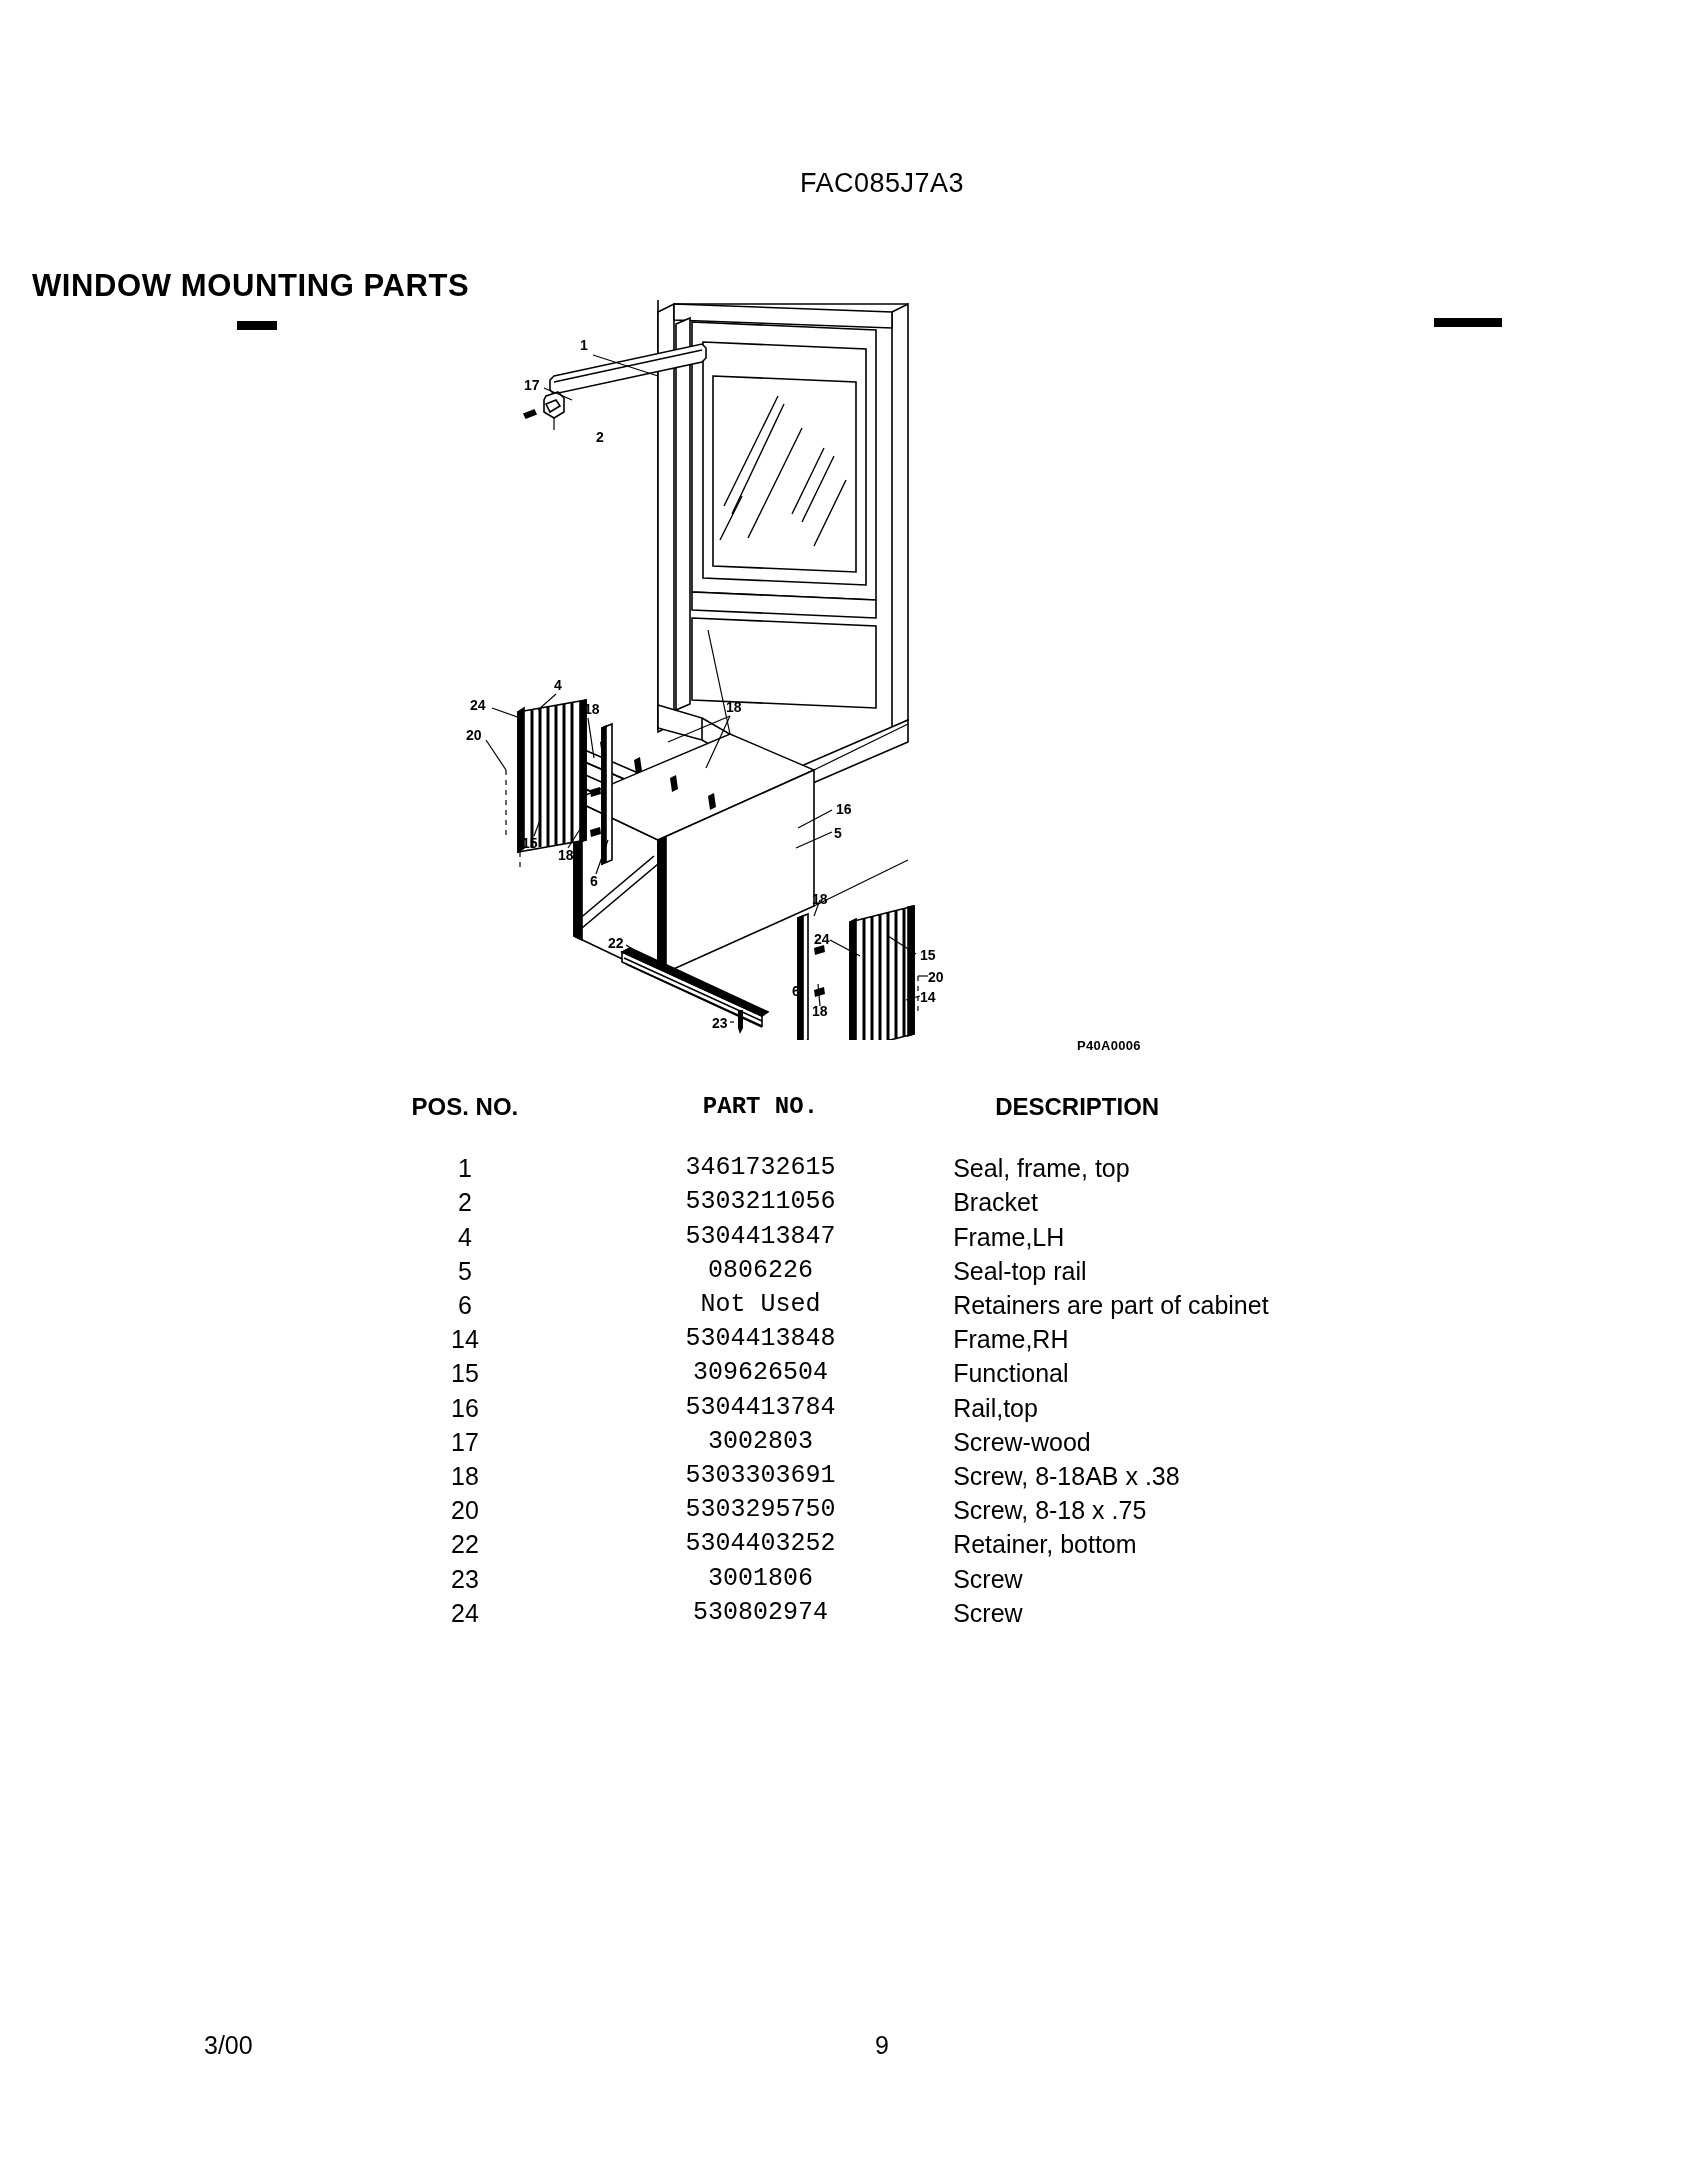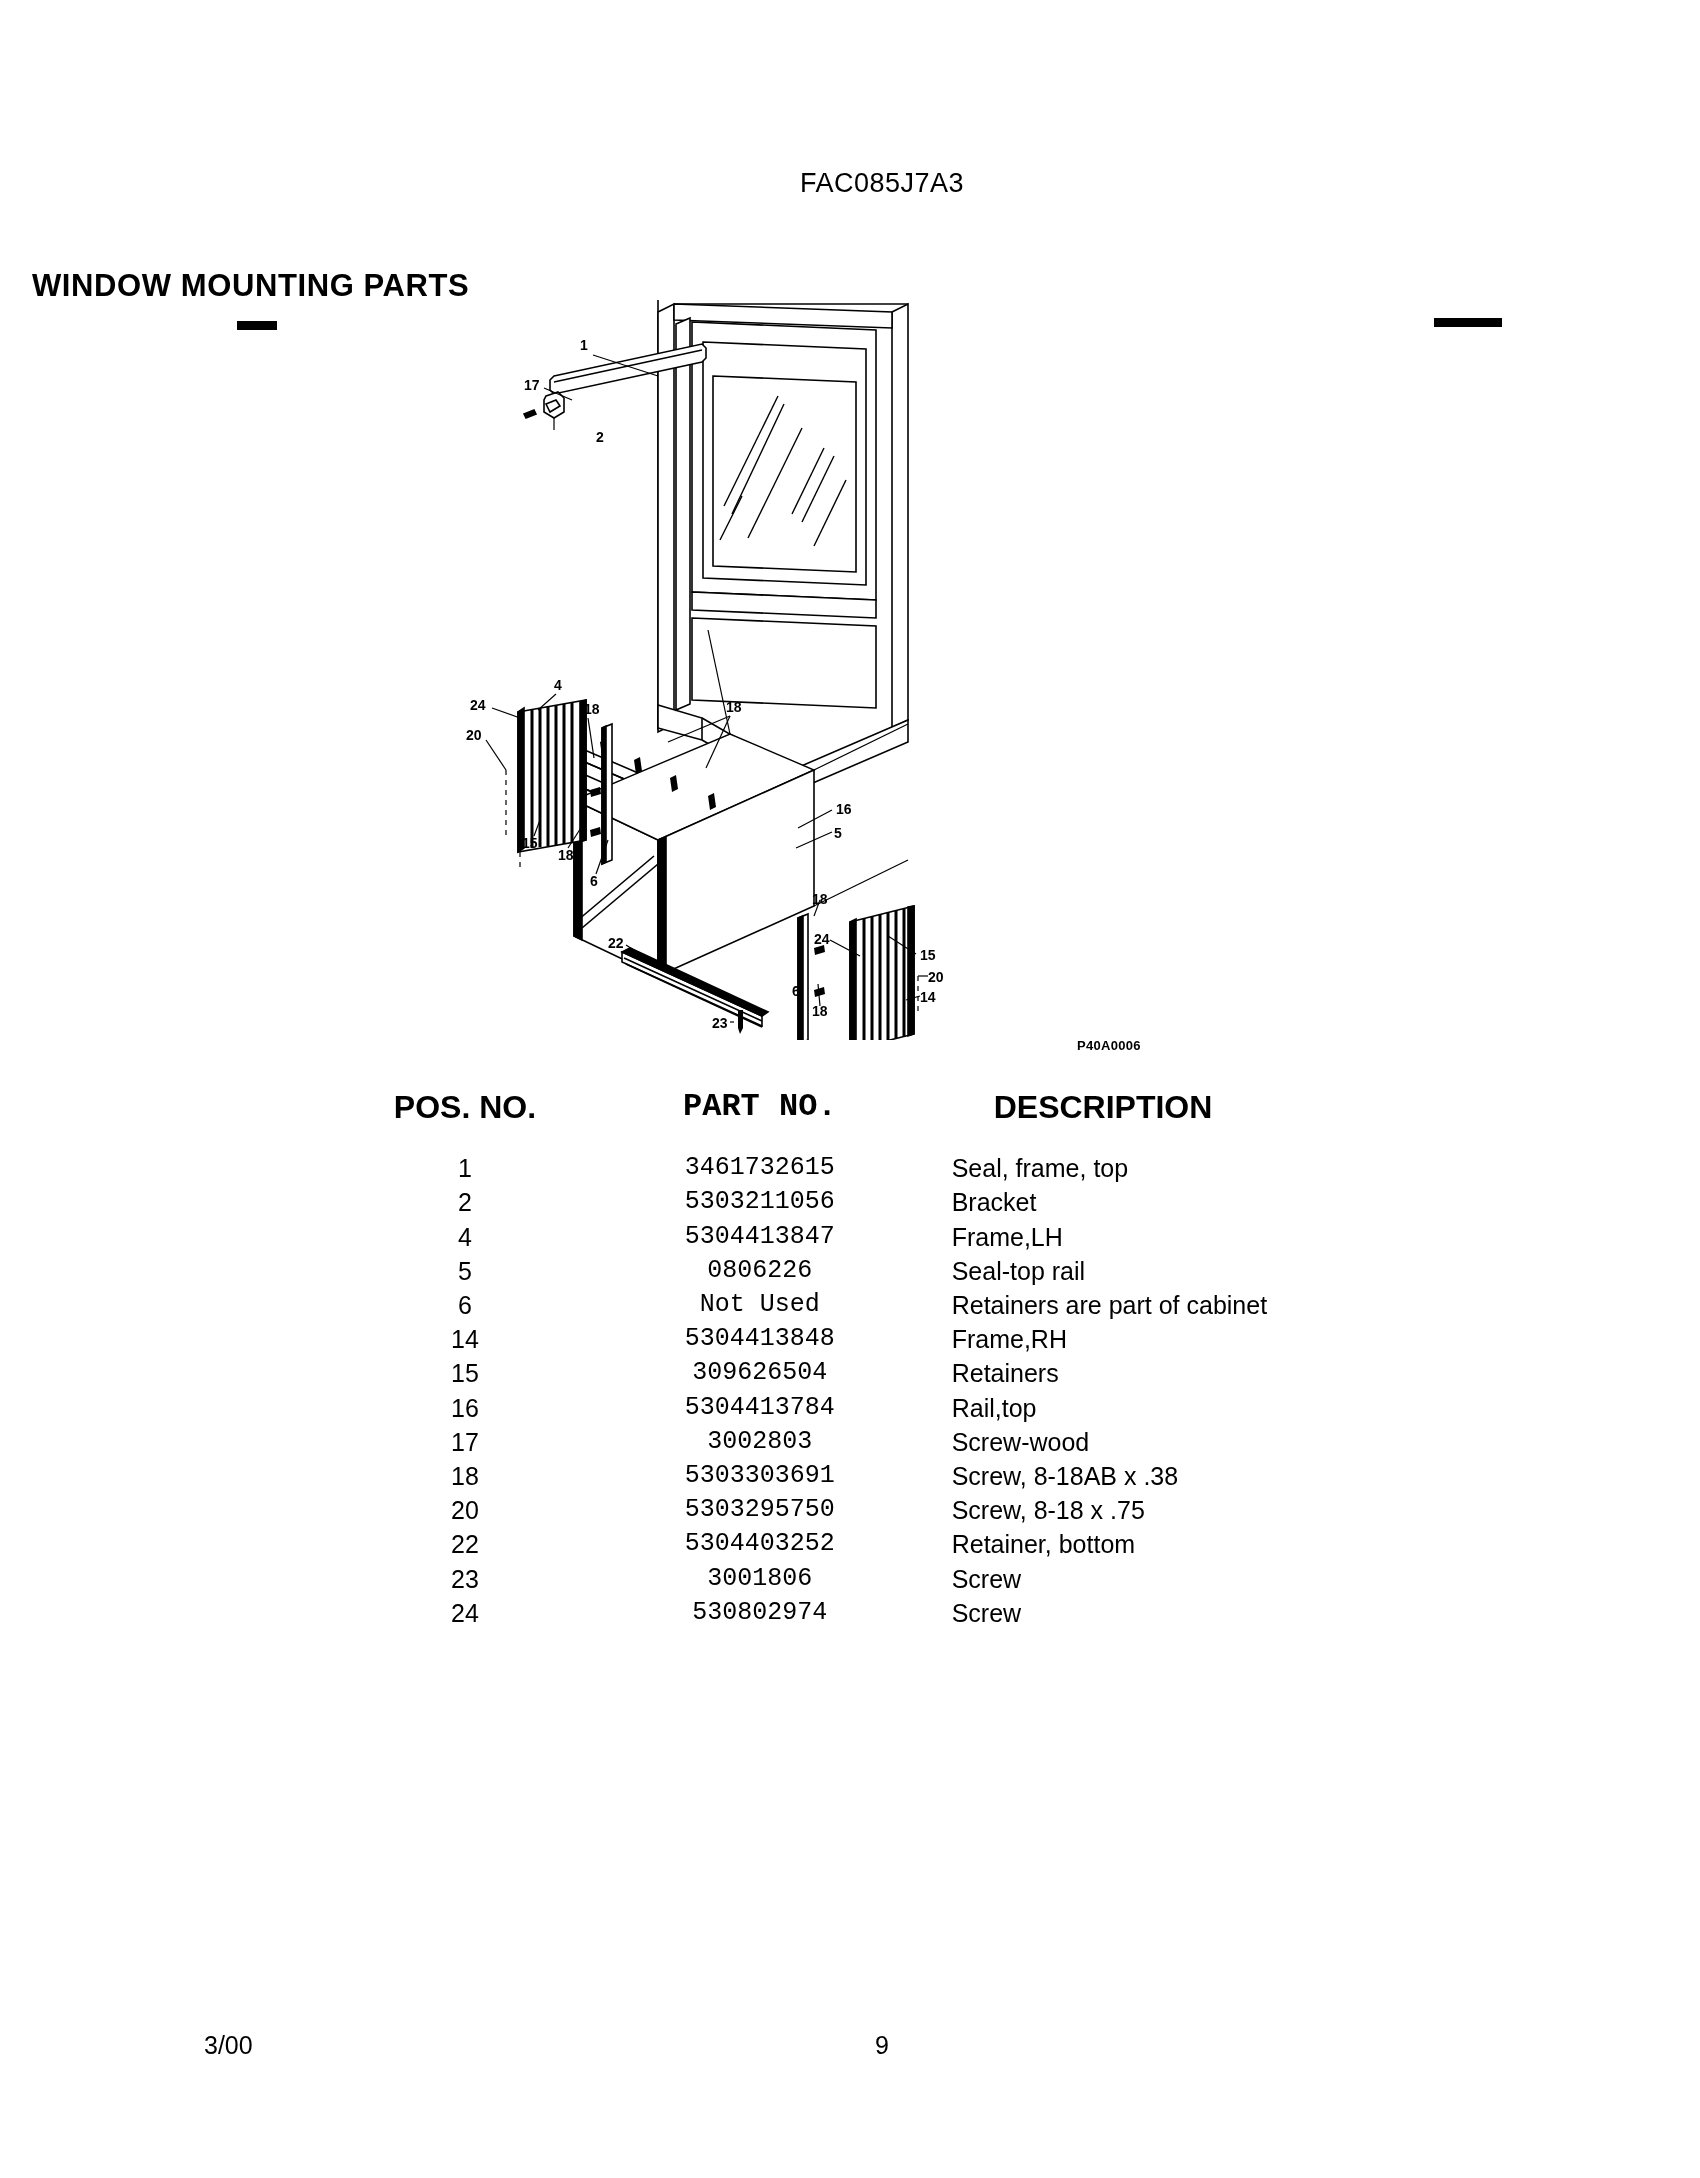--- a/index.html
+++ b/index.html
@@ -79,21 +79,21 @@
   .parts-table th,
   .parts-table td {
     padding: 0;
     font-size: 25px;
     line-height: 34.2px;
     font-weight: normal;
     vertical-align: top;
   }
   .parts-table th {
     font-weight: bold;
-    font-size: 32px;
+    font-size: 24px;
     padding-bottom: 27px;
   }
   .col-pos  { width: 215px; text-align: center; }
   .col-part { width: 400px; text-align: center; font-family: Liberation Mono, monospace; }
   .col-desc { width: 475px; text-align: left; padding-left: 42px; }
   th.col-desc { padding-left: 42px; }
 
   
   .legend {
     position: absolute;
@@ -350,21 +350,21 @@
         <td class="col-desc">Retainers are part of cabinet</td>
       </tr>
       <tr>
         <td class="col-pos">14</td>
         <td class="col-part">5304413848</td>
         <td class="col-desc">Frame,RH</td>
       </tr>
       <tr>
         <td class="col-pos">15</td>
         <td class="col-part">309626504</td>
-        <td class="col-desc">Retainers</td>
+        <td class="col-desc">Functional</td>
       </tr>
       <tr>
         <td class="col-pos">16</td>
         <td class="col-part">5304413784</td>
         <td class="col-desc">Rail,top</td>
       </tr>
       <tr>
         <td class="col-pos">17</td>
         <td class="col-part">3002803</td>
         <td class="col-desc">Screw-wood</td>

